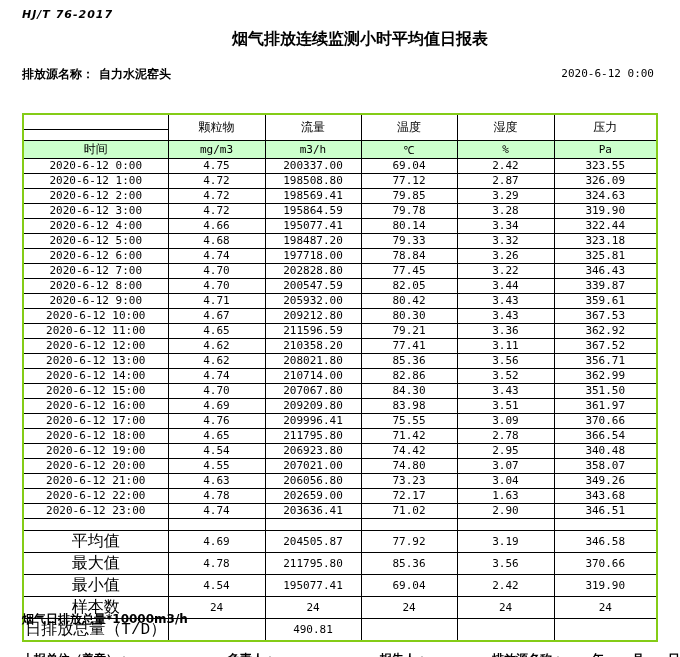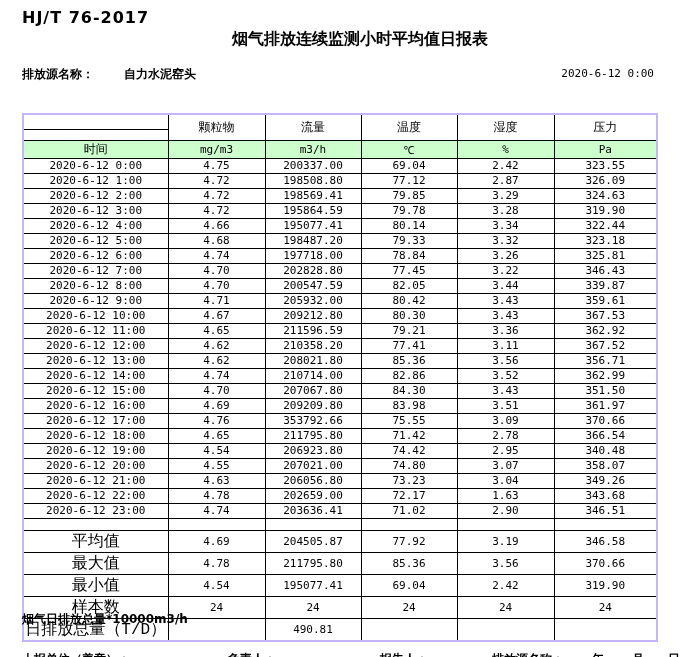--- a/index.html
+++ b/index.html
@@ -6,42 +6,42 @@
   html, body { background: #ffffff; }
   body {
     width: 680px; height: 657px;
     position: relative;
     font-family: "DejaVu Sans", "Liberation Sans", sans-serif;
     color: #000;
     overflow: hidden;
   }
   .standard {
     position: absolute; top: 8px; left: 22px;
-    font-weight: bold; font-size: 16px; letter-spacing: 1px;
+    font-weight: bold; font-size: 11px; letter-spacing: 1px; font-style: italic;
   }
   .title-wrap {
     position: absolute; top: 29px; left: 40px; width: 640px;
     text-align: center;
   }
   .title { font-weight: bold; font-size: 16px; }
   .meta-source {
     position: absolute; top: 66px; left: 22px;
     font-weight: bold; font-size: 12px;
   }
-  .meta-source .val { margin-left: 30px; }
+  .meta-source .val { margin-left: 5px; }
   .meta-date {
     position: absolute; top: 67px; right: 26px;
     font-size: 11px; font-family: "DejaVu Sans Mono", monospace;
   }
   table.report {
     position: absolute; top: 113px; left: 22px;
     width: 634px;
     border-collapse: collapse;
     table-layout: fixed;
-    border: 2px solid #c4b5fd;
+    border: 2px solid #84cc16;
   }
   .report th, .report td {
     border: 1px solid #000;
     text-align: center;
     vertical-align: middle;
     font-weight: normal;
     padding: 0;
     white-space: nowrap;
     overflow: hidden;
   }
@@ -254,21 +254,21 @@
         <td class="">2020-6-12 16:00</td>
         <td>4.69</td>
         <td>209209.80</td>
         <td>83.98</td>
         <td>3.51</td>
         <td>361.97</td>
       </tr>
       <tr>
         <td class="">2020-6-12 17:00</td>
         <td>4.76</td>
-        <td>353792.66</td>
+        <td>209996.41</td>
         <td>75.55</td>
         <td>3.09</td>
         <td>370.66</td>
       </tr>
       <tr>
         <td class="">2020-6-12 18:00</td>
         <td>4.65</td>
         <td>211795.80</td>
         <td>71.42</td>
         <td>2.78</td>

